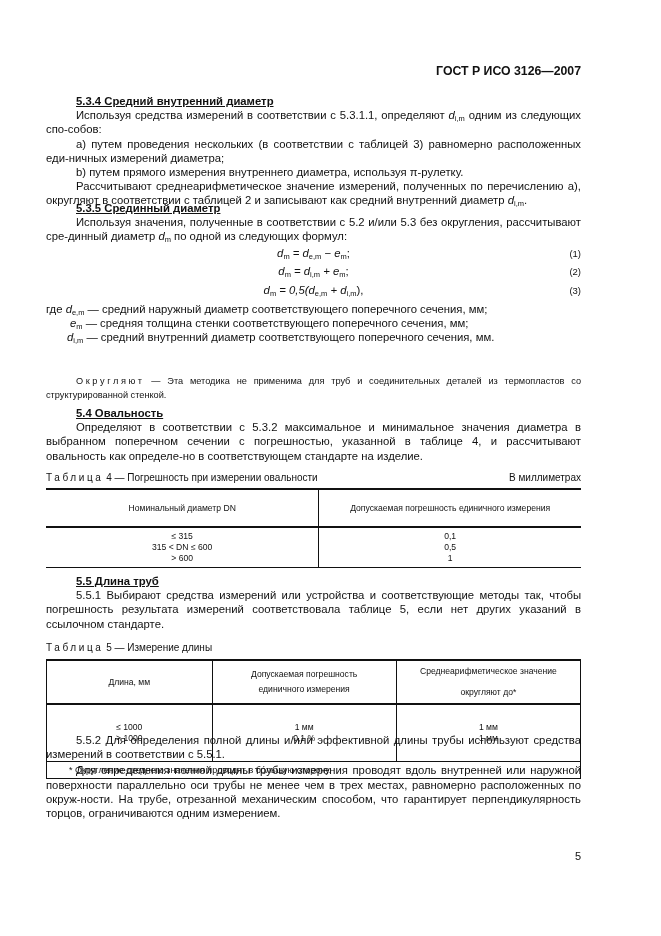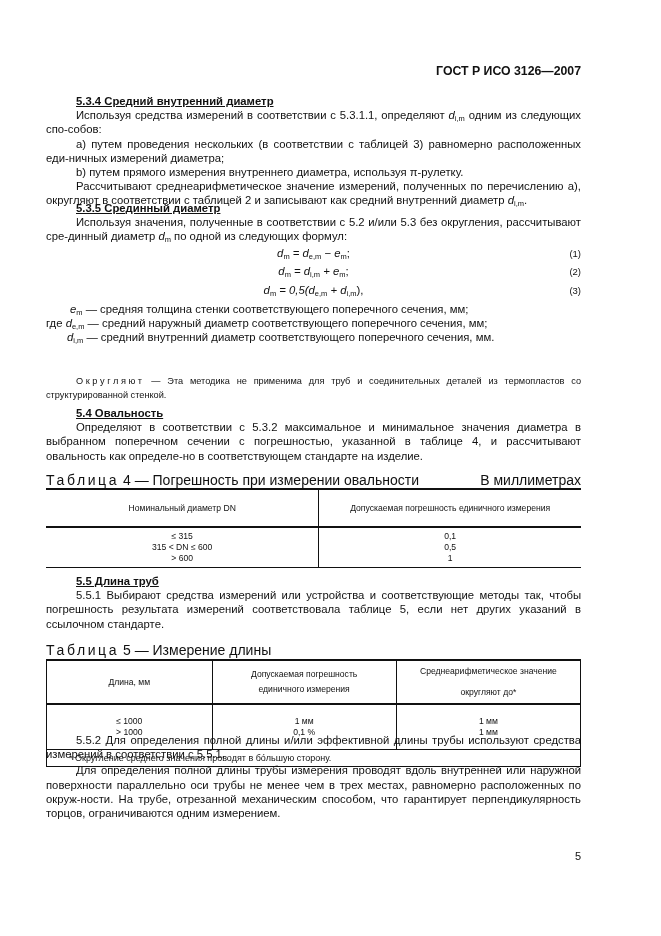--- a/index.html
+++ b/index.html
@@ -11,21 +11,21 @@
   .ind { text-indent: 30px; }
   .h { font-size: 11.3px; font-weight: bold; line-height: 14.2px; padding-left: 30px; text-decoration: underline; }
   .abs { position: absolute; left: 0; width: 535px; }
   sub { font-size: 7.5px; vertical-align: -2px; line-height: 0; }
   i { font-style: italic; }
   .formula { position: absolute; left: 0; width: 535px; font-size: 11.3px; height: 14px; }
   .formula .expr { position: absolute; text-align: center; width: 535px; left: 0; }
   .formula .num { position: absolute; right: 0; font-size: 9.5px; top: 1px; }
   .note { font-size: 9.2px; line-height: 14px; text-align: justify; }
   .spaced { letter-spacing: 2.6px; }
-  .tcap { font-size: 14px; display: flex; justify-content: space-between; }
+  .tcap { font-size: 10px; display: flex; justify-content: space-between; }
   table { border-collapse: collapse; width: 100%; font-size: 8.6px; }
   td, th { border: 1px solid #111; text-align: center; font-weight: normal; vertical-align: middle; }
   .thick-top { border-top: 2px solid #111; }
   .thick-sep { border-bottom: 2px solid #111; }
   .lines div { line-height: 11px; }
   .pagenum { position: absolute; top: 850px; right: 0; font-size: 11px; }
 </style>
 </head>
 <body>
 
@@ -53,22 +53,22 @@
   <div class="formula" style="top:265px;">
     <div class="expr"><i>d</i><sub>m</sub><i> = d</i><sub>i,m</sub><i> + e</i><sub>m</sub><span>;</span></div>
     <div class="num">(2)</div>
   </div>
   <div class="formula" style="top:284px;">
     <div class="expr"><i>d</i><sub>m</sub><i> = 0,5(d</i><sub>e,m</sub><i> + d</i><sub>i,m</sub><span>),</span></div>
     <div class="num">(3)</div>
   </div>
 
   <div class="abs" style="top:302px;">
+    <div class="p"><span>где </span><i>d</i><sub>e,m</sub><span> — средний наружный диаметр соответствующего поперечного сечения, мм;</span></div>
     <div class="p" style="padding-left:24px;"><i>e</i><sub>m</sub><span> — средняя толщина стенки соответствующего поперечного сечения, мм;</span></div>
-    <div class="p"><span>где </span><i>d</i><sub>e,m</sub><span> — средний наружный диаметр соответствующего поперечного сечения, мм;</span></div>
     <div class="p" style="padding-left:21px;"><i>d</i><sub>i,m</sub><span> — средний внутренний диаметр соответствующего поперечного сечения, мм.</span></div>
   </div>
 
   <div class="abs note" style="top:374px;">
     <div style="text-indent:30px;"><span class="spaced">Округляют</span><span> — Эта методика не применима для труб и соединительных деталей из термопластов со структурированной стенкой.</span></div>
   </div>
 
   <div class="abs" style="top:406px;">
     <div class="h">5.4  Овальность</div>
     <div class="p ind">Определяют в соответствии с 5.3.2 максимальное и минимальное значения диаметра в выбранном поперечном сечении с погрешностью, указанной в таблице 4, и рассчитывают овальность как определе-но в соответствующем стандарте на изделие.</div>
@@ -111,21 +111,21 @@
   </div>
   <div class="abs" style="top:659px;">
     <table>
       <tbody>
           <tr class="thick-sep">
         <th class="thick-top" style="width:31%;height:36px;">Длина, мм</th>
         <th class="thick-top" style="width:34.5%;height:36px;padding:0 38px;line-height:15px;">Допускаемая погрешность единичного измерения</th>
         <th class="thick-top" style="height:36px;padding:0 22px;line-height:21px;">Среднеарифметическое значение округляют до*</th>
       </tr>
       <tr>
-        <td class="lines" style="padding:11px 0;margin-left:37px;">
+        <td class="lines" style="padding:17px 0;margin-left:37px;">
           <div>≤ 1000</div>
           <div>&gt; 1000</div>
         </td>
         <td class="lines" style="padding:3px 0;">
           <div>1 мм</div>
           <div>0,1 %</div>
         </td>
         <td class="lines" style="padding:3px 0;">
           <div>1 мм</div>
           <div>1 мм</div>

